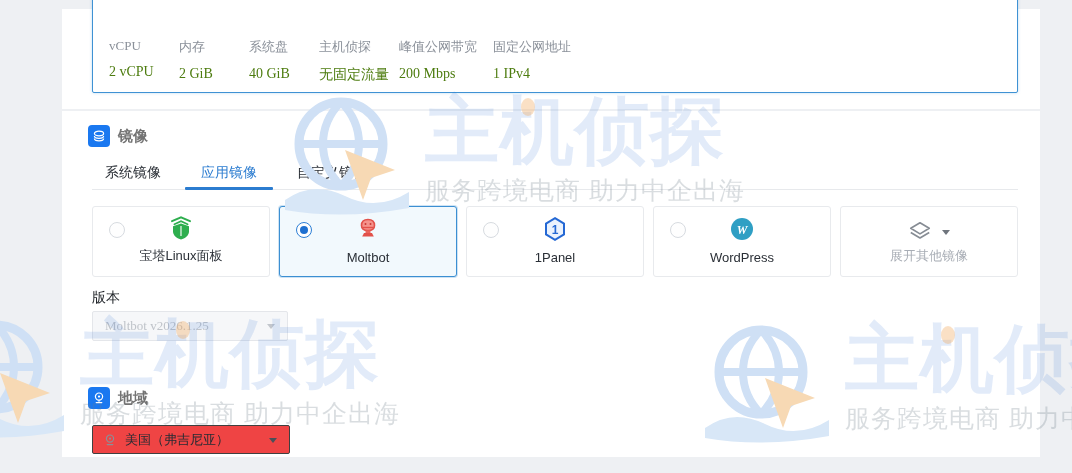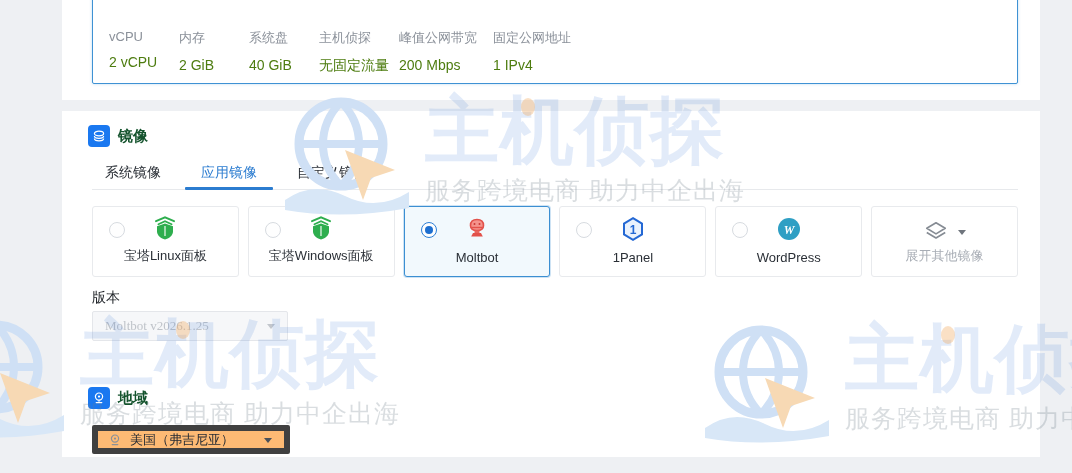--- a/index.html
+++ b/index.html
@@ -3,39 +3,39 @@
 <meta charset="utf-8">
 <style>
   html,body{margin:0;padding:0;}
   .stage{
     position:relative;width:1072px;height:473px;overflow:hidden;
     background:#eef0f3;
     font-family:"Liberation Sans","DejaVu Sans",sans-serif;
     color:#1d2126;
   }
   .card{position:absolute;background:#fff;}
-  .card1{left:62px;top:0;width:978px;height:100px;}
+  .card1{left:62px;top:9px;width:978px;height:100px;font-family:Liberation Serif, serif;}
   .card2{left:62px;top:111px;width:978px;height:346px;}
 
   
   .spec-box{
     position:absolute;left:30px;top:-22px;width:924px;height:104px;
     background:#fff;border:1px solid #3f92d4;border-radius:2px;
     box-shadow:0 0 3px rgba(63,146,212,.35);
   }
   .spec-col{position:absolute;}
   .spec-label{font-size:13px;color:#8b919a;white-space:nowrap;}
   .spec-value{font-size:14px;color:#4d7c0f;margin-top:10px;white-space:nowrap;}
 
   
   .sec-icon{
     position:absolute;width:22px;height:22px;border-radius:4px;
     background:#1a78f0;display:flex;align-items:center;justify-content:center;
   }
-  .sec-title{position:absolute;font-size:15px;font-weight:bold;color:#14532d;}
+  .sec-title{position:absolute;font-size:15px;font-weight:bold;color:#737373;}
 
   
   .tabbar{
     position:absolute;left:30px;top:46px;width:926px;height:33px;
     border-bottom:1px solid #e7e9ec;display:flex;gap:40px;padding-left:13px;
     box-sizing:border-box;align-items:flex-end;
   }
   .tab{position:relative;font-size:14px;color:#2a2f36;height:100%;
     display:flex;align-items:center;cursor:pointer;}
   .tab.active{color:#2b7cd0;}
@@ -81,21 +81,21 @@
     position:absolute;box-sizing:border-box;border-radius:2px;
     display:flex;align-items:center;cursor:pointer;
   }
   .dd-version{
     left:30px;top:200px;width:196px;height:30px;
     background:#f6f7f9;border:1px solid #e4e6ea;cursor:not-allowed;
   }
   .dd-version .dd-text{font-size:13px;color:#bfc3c9;margin-left:12px;font-family:Liberation Serif, serif;}
   .dd-region{
     left:30px;top:314px;width:198px;height:29px;
-    background:#fdba74;border:6px solid #404040;
+    background:#ef4444;border:1px solid #404040;
   }
   .dd-region .dd-text{font-size:13px;color:#262b33;margin-left:8px;}
   .caret{
     position:absolute;right:12px;top:50%;margin-top:-2px;
     width:0;height:0;border-left:4px solid transparent;border-right:4px solid transparent;
   }
   .caret.lt{border-top:5px solid #c2c6cc;}
   .caret.dk{border-top:5px solid #4a5058;}
   .caret.sm{position:static;margin:0;border-top:5px solid #6f757d;}
 
@@ -178,32 +178,20 @@
           <svg width="26" height="26" viewBox="0 0 26 26">
             <path d="M4,5.2 L13,1.4 L22,5.2" fill="none" stroke="#2eae4e" stroke-width="2" stroke-linecap="round"></path>
             <path d="M6.4,8.2 L13,5.2 L19.6,8.2" fill="none" stroke="#2eae4e" stroke-width="1.8" stroke-linecap="round"></path>
             <path d="M13,7.5 L21,10.3 V15.3 c0,4.6 -4.4,7.3 -8,8.3 c-3.6,-1 -8,-3.7 -8,-8.3 V10.3 Z" fill="#2eae4e"></path>
             <line x1="13" y1="10" x2="13" y2="20" stroke="#ffffff" stroke-width="1.4" opacity="0.8"></line>
           </svg>
         </span>
         <span class="opt-label">宝塔Linux面板</span>
       </div>
 
-      <div class="opt">
-        <span class="radio"></span>
-        <span class="opt-icon">
-          <svg width="26" height="26" viewBox="0 0 26 26">
-            <path d="M4,5.2 L13,1.4 L22,5.2" fill="none" stroke="#2eae4e" stroke-width="2" stroke-linecap="round"></path>
-            <path d="M6.4,8.2 L13,5.2 L19.6,8.2" fill="none" stroke="#2eae4e" stroke-width="1.8" stroke-linecap="round"></path>
-            <path d="M13,7.5 L21,10.3 V15.3 c0,4.6 -4.4,7.3 -8,8.3 c-3.6,-1 -8,-3.7 -8,-8.3 V10.3 Z" fill="#2eae4e"></path>
-            <line x1="13" y1="10" x2="13" y2="20" stroke="#ffffff" stroke-width="1.4" opacity="0.8"></line>
-          </svg>
-        </span>
-        <span class="opt-label">宝塔Windows面板</span>
-      </div>
 
       <div class="opt selected">
         <span class="radio on"></span>
         <span class="opt-icon">
           <svg width="26" height="26" viewBox="0 0 26 26">
             <path d="M6.5,9.5 c0,-4 2.8,-6 6.5,-6 s6.5,2 6.5,6 c0,3 -2.2,5 -6.5,5 s-6.5,-2 -6.5,-5 Z" fill="#f5938c" stroke="#e2514a" stroke-width="1.6"></path>
             <line x1="7.5" y1="11.5" x2="18.5" y2="11.5" stroke="#e2514a" stroke-width="1.4"></line>
             <circle cx="10.5" cy="8" r="1" fill="#c93832"></circle>
             <circle cx="15.5" cy="8" r="1" fill="#c93832"></circle>
             <path d="M10.5,14.5 h5 v2.5 h-5 Z" fill="#e8655d"></path>

